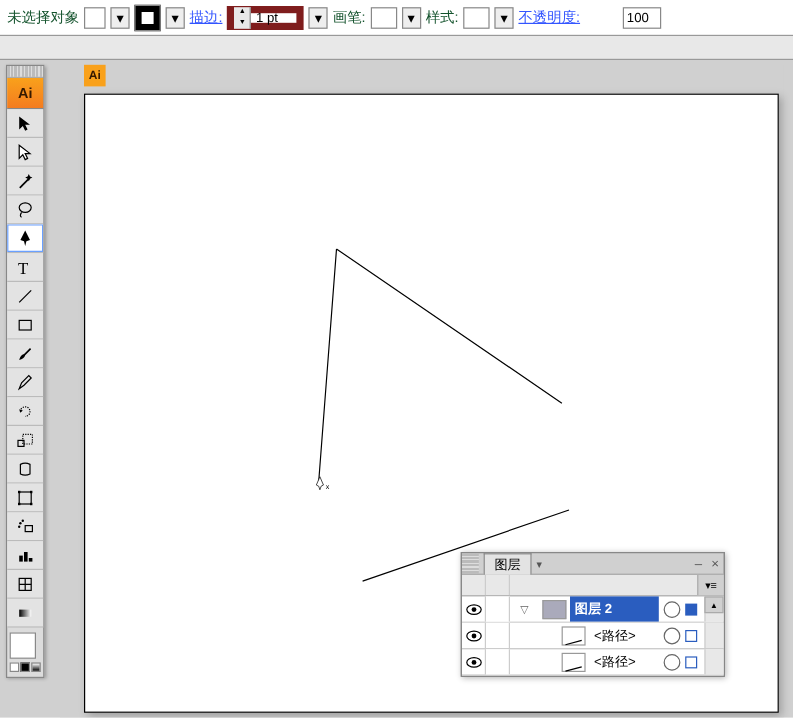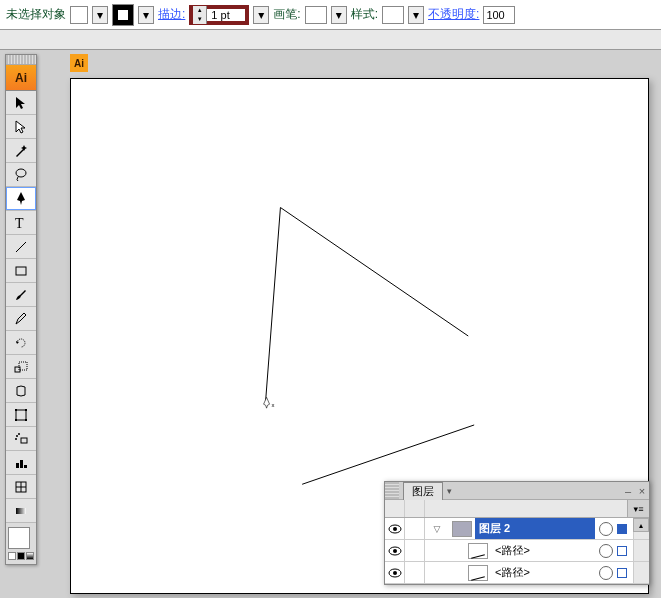--- a/index.html
+++ b/index.html
@@ -5,46 +5,46 @@
 * { box-sizing: border-box; margin: 0; padding: 0; }
 body { font-family: "Microsoft YaHei", Arial, sans-serif; font-size: 12px; background: #d0d0d0; width: 661px; height: 598px; overflow: hidden; position: relative; }
 
 .top-bar { background: #fff; height: 30px; border-bottom: 1px solid #999; display: flex; align-items: center; padding: 0 6px; gap: 4px; }
 .top-bar .label { color: #14532d; }
 .top-bar .link { color: #3355ff; text-decoration: underline; cursor: pointer; }
 .top-bar .swatch { width: 18px; height: 18px; border: 1px solid #888; }
 .top-bar .dropdown-btn { width: 16px; height: 18px; border: 1px solid #888; background: #eee; display: flex; align-items: center; justify-content: center; cursor: pointer; }
 .top-bar .stroke-swatch { width: 22px; height: 22px; background: #000; border: 1px solid #888; display: flex; align-items: center; justify-content: center; }
 .top-bar .stroke-swatch-inner { width: 10px; height: 10px; background: #fff; }
-.top-bar .stepper { display: flex; align-items: center; border: 4px solid #7f1d1d; background: #fff; height: 20px; }
+.top-bar .stepper { display: flex; align-items: center; border: 6px solid #7f1d1d; background: #fff; height: 20px; }
 .top-bar .stepper .arrows { width: 14px; display: flex; flex-direction: column; background: #e8e8e8; border-right: 1px solid #888; }
 .top-bar .stepper .arrows span { height: 9px; font-size: 6px; text-align: center; line-height: 8px; }
 .top-bar .stepper .val { width: 38px; padding: 0 4px; font-size: 11px; }
 .top-bar .mini-select { width: 22px; height: 18px; border: 1px solid #888; background: #fff; }
-.top-bar .opacity-input { width: 32px; height: 18px; border: 1px solid #888; background: #fff; padding: 0 2px; font-size: 11px; }
+.top-bar .opacity-input { width: 32px; height: 18px; border: 1px solid #888; background: #fff; padding: 0 2px; font-size: 11px; margin-left: 32px; }
 
 .second-bar { height: 20px; background: #e8e8e8; border-bottom: 1px solid #999; }
 
 .tool-palette { position: absolute; left: 5px; top: 54px; width: 32px; background: #dcdcdc; border: 1px solid #888; box-shadow: 1px 1px 3px rgba(0,0,0,0.3); z-index: 5; }
 .tool-palette .grip { height: 10px; background: repeating-linear-gradient(90deg, #bbb 0 2px, #ddd 2px 3px); border-bottom: 1px solid #aaa; }
 .tool-palette .ai-btn { height: 26px; background: linear-gradient(#f9a11b,#f47c20); display: flex; align-items: center; justify-content: center; color: #351900; font-weight: bold; font-size: 12px; border-bottom: 1px solid #888; }
 .tool-palette .tool { height: 24px; border-bottom: 1px solid #bbb; display: flex; align-items: center; justify-content: center; background: #e3e3e3; cursor: pointer; }
 .tool-palette .tool.active { background: #fff; box-shadow: inset 0 0 0 1px #6aa0ff; }
 .tool-palette .tool svg { width: 16px; height: 16px; }
 .tool-palette .color-section { padding: 4px 2px; }
 .tool-palette .color-box { width: 22px; height: 22px; border: 1px solid #888; background: #fff; margin-bottom: 2px; }
 .tool-palette .mini-swatch-row { display: flex; gap: 1px; margin-top: 3px; }
 .tool-palette .mini-swatch { width: 8px; height: 8px; border: 1px solid #888; }
 
 .doc-area { position: absolute; left: 50px; top: 54px; right: 8px; bottom: 0; background: #d0d0d0; }
 .doc-tab { position: absolute; left: 20px; top: 0; width: 18px; height: 18px; background: #f9a11b; color: #351900; font-weight: bold; font-size: 10px; display: flex; align-items: center; justify-content: center; }
 .canvas-border { position: absolute; left: 20px; top: 24px; right: 4px; bottom: 4px; background: #fff; border: 1px solid #000; box-shadow: 3px 3px 7px rgba(0,0,0,0.25); }
 .canvas-border svg.drawing { width: 100%; height: 100%; }
 
-.layers-panel { position: absolute; left: 384px; top: 481px; width: 266px; background: #737373; border: 1px solid #888; box-shadow: 1px 1px 5px rgba(0,0,0,0.3); z-index: 10; }
+.layers-panel { position: absolute; left: 384px; top: 460px; width: 220px; background: #737373; border: 1px solid #888; box-shadow: 1px 1px 5px rgba(0,0,0,0.3); z-index: 10; }
 .layers-panel .title-row { display: flex; align-items: center; height: 18px; border-bottom: 1px solid #aaa; background: #d0d0d0; position: relative; }
 .layers-panel .title-row .grip { width: 14px; height: 100%; background: repeating-linear-gradient(0deg,#bbb 0 2px,#ddd 2px 3px); }
 .layers-panel .title-row .tab { background: #e3e3e3; border: 1px solid #888; border-bottom: none; padding: 1px 8px; font-size: 11px; margin-left: 4px; }
 .layers-panel .title-row .chev { padding: 0 4px; font-size: 9px; color: #555; cursor: pointer; }
 .layers-panel .title-row .spacer { flex: 1; }
 .layers-panel .title-row .win-btn { width: 14px; font-size: 11px; text-align: center; cursor: pointer; color: #555; }
 .layers-panel .header-bar { display: flex; align-items: center; height: 18px; border-bottom: 1px solid #aaa; background: #e8e8e8; }
 .layers-panel .header-bar .eye-col { width: 20px; border-right: 1px solid #ccc; height: 100%; }
 .layers-panel .header-bar .lock-col { width: 20px; border-right: 1px solid #ccc; height: 100%; }
 .layers-panel .header-bar .rest { flex: 1; }

